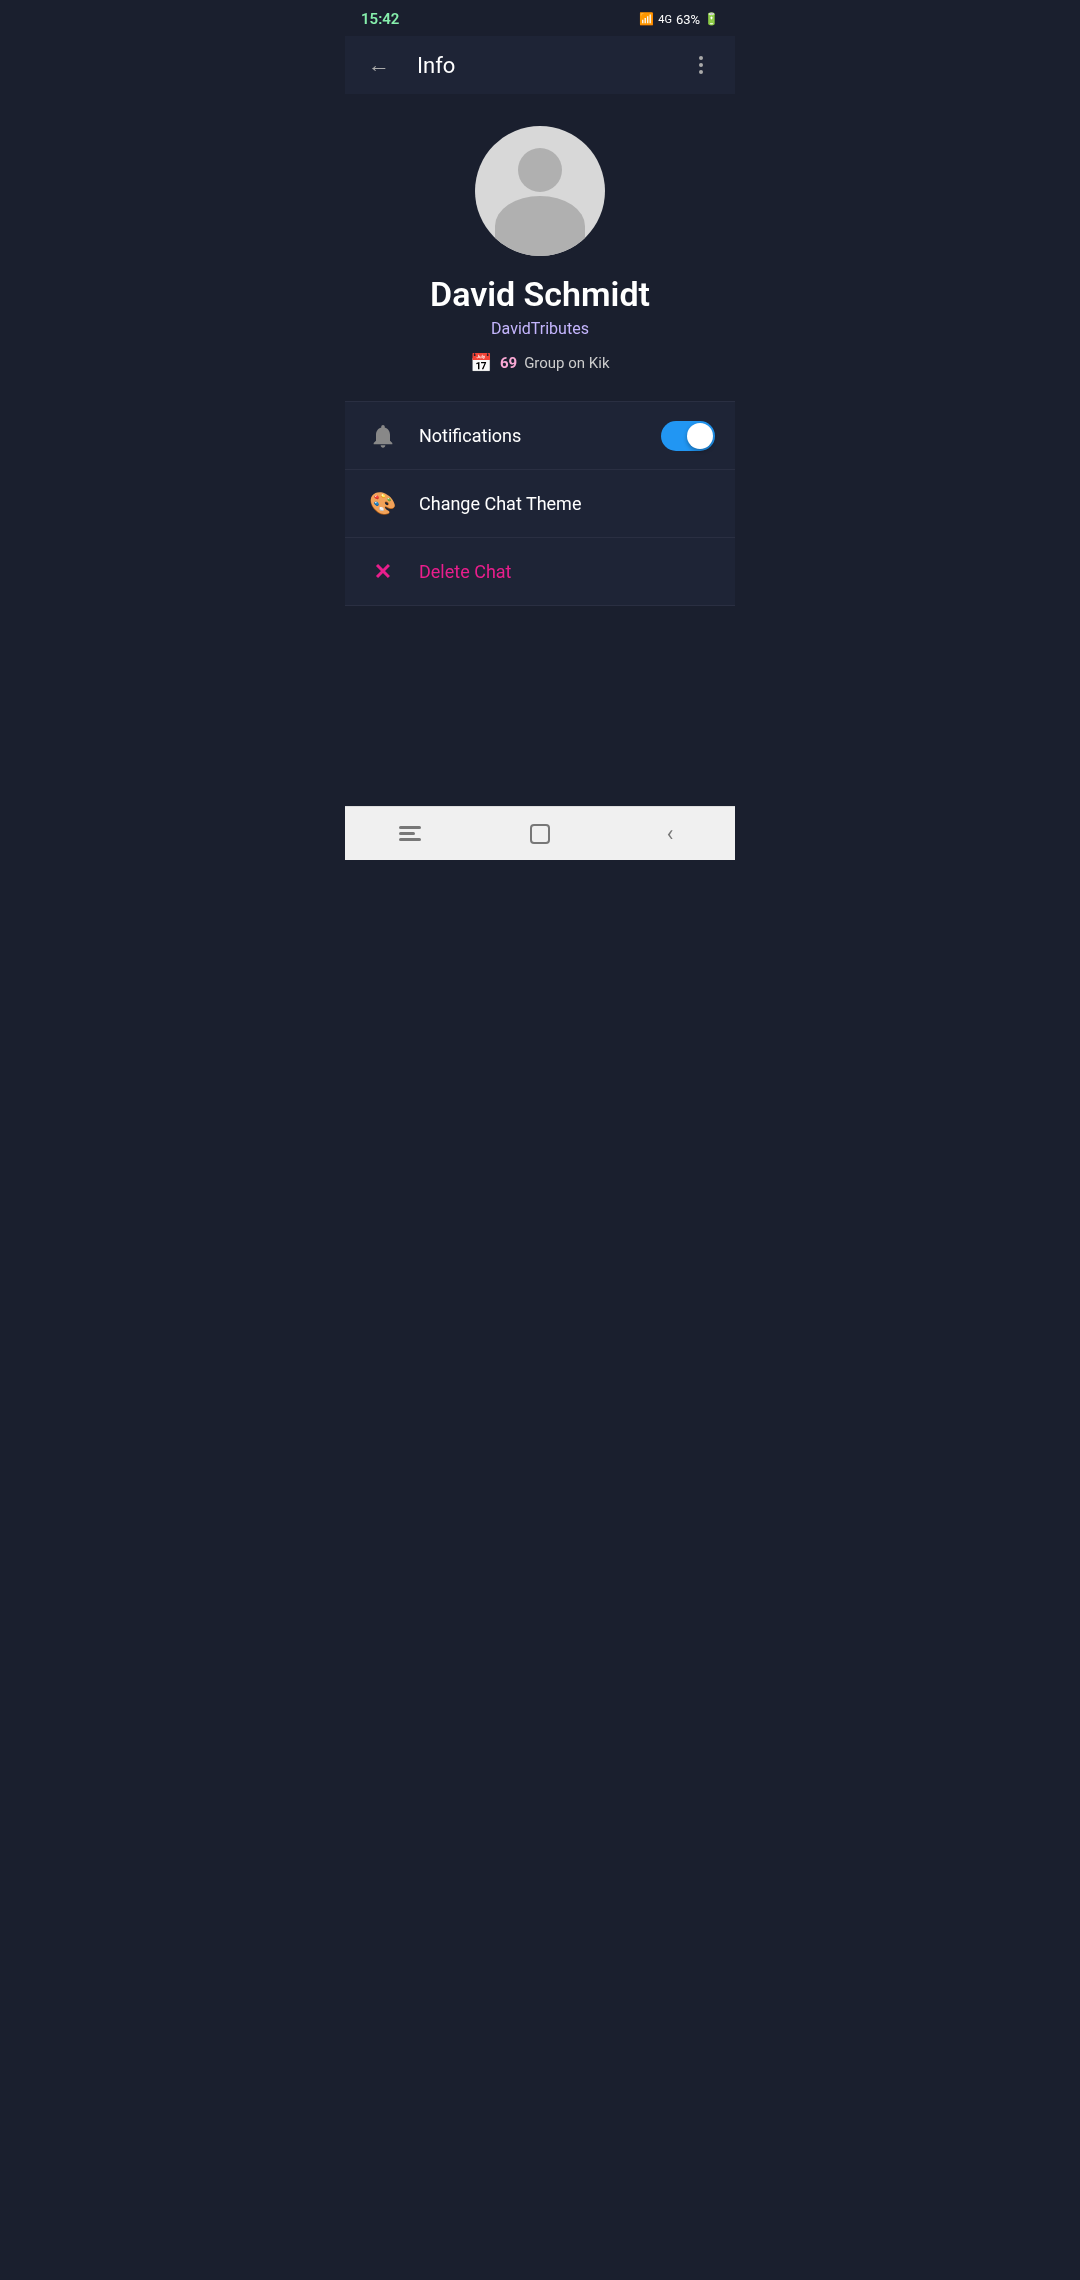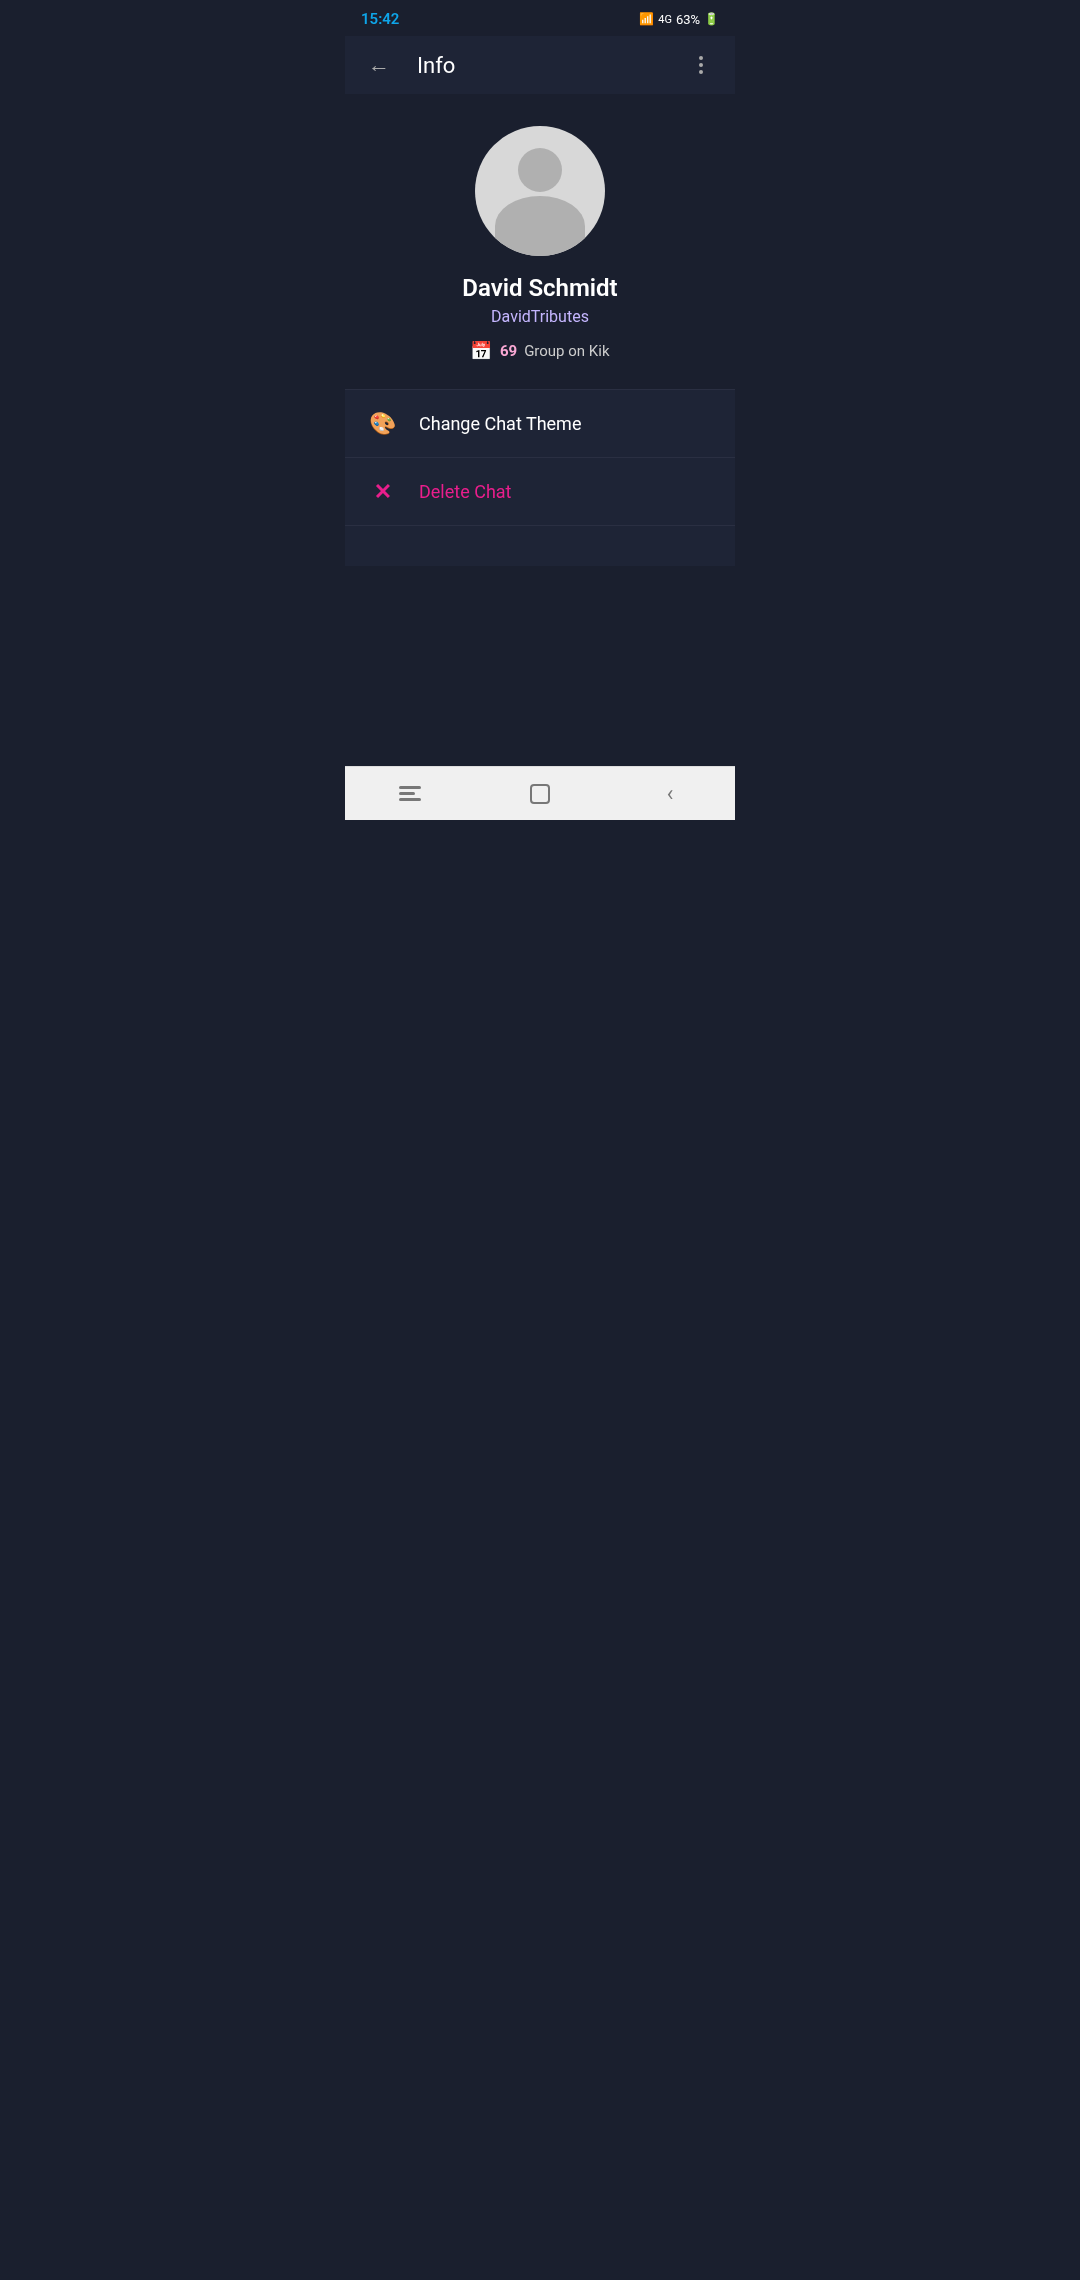--- a/index.html
+++ b/index.html
@@ -21,21 +21,21 @@
       background-color: #1a1f2e;
       display: flex;
       justify-content: space-between;
       align-items: center;
       padding: 8px 16px 6px 16px;
       height: 36px;
     }
     .status-time {
       font-size: 15px;
       font-weight: 600;
-      color: #0ea5e9;
+      color: #86efac;
     }
     .status-icons {
       display: flex;
       align-items: center;
       gap: 4px;
       font-size: 12px;
       color: #ffffff;
     }
 
     
@@ -129,21 +129,21 @@
 
     .avatar-body {
       width: 90px;
       height: 60px;
       background-color: #b0b0b0;
       border-radius: 50% 50% 0 0;
       flex-shrink: 0;
     }
 
     .profile-name {
-      font-size: 24px;
+      font-size: 34px;
       font-weight: 600;
       color: #ffffff;
       margin-bottom: 5px;
       text-align: center;
     }
 
     .profile-username {
       font-size: 16px;
       color: #c4b5fd;
       margin-bottom: 14px;
@@ -364,20 +364,31 @@
   <div class="profile-username">DavidTributes</div>
   <div class="profile-days">
     <span class="calendar-icon">📅</span>
     <span class="days-count">69</span>
     <span>Group on Kik</span>
   </div>
 </div>
 
 <div class="menu-section">
 
+  <div class="menu-item">
+    <div class="menu-icon">
+      <svg class="bell-icon-svg" viewBox="0 0 24 24" xmlns="http://www.w3.org/2000/svg">
+        <path d="M12 22c1.1 0 2-.9 2-2h-4c0 1.1.9 2 2 2zm6-6v-5c0-3.07-1.64-5.64-4.5-6.32V4c0-.83-.67-1.5-1.5-1.5s-1.5.67-1.5 1.5v.68C7.63 5.36 6 7.92 6 11v5l-2 2v1h16v-1l-2-2z"></path>
+      </svg>
+    </div>
+    <span class="menu-label white">Notifications</span>
+    <div class="toggle">
+      <div class="toggle-knob"></div>
+    </div>
+  </div>
 
 
   <div class="menu-item">
     <div class="menu-icon">
       <span class="palette-icon">🎨</span>
     </div>
     <span class="menu-label white">Change Chat Theme</span>
   </div>
 
   <div class="menu-item">

